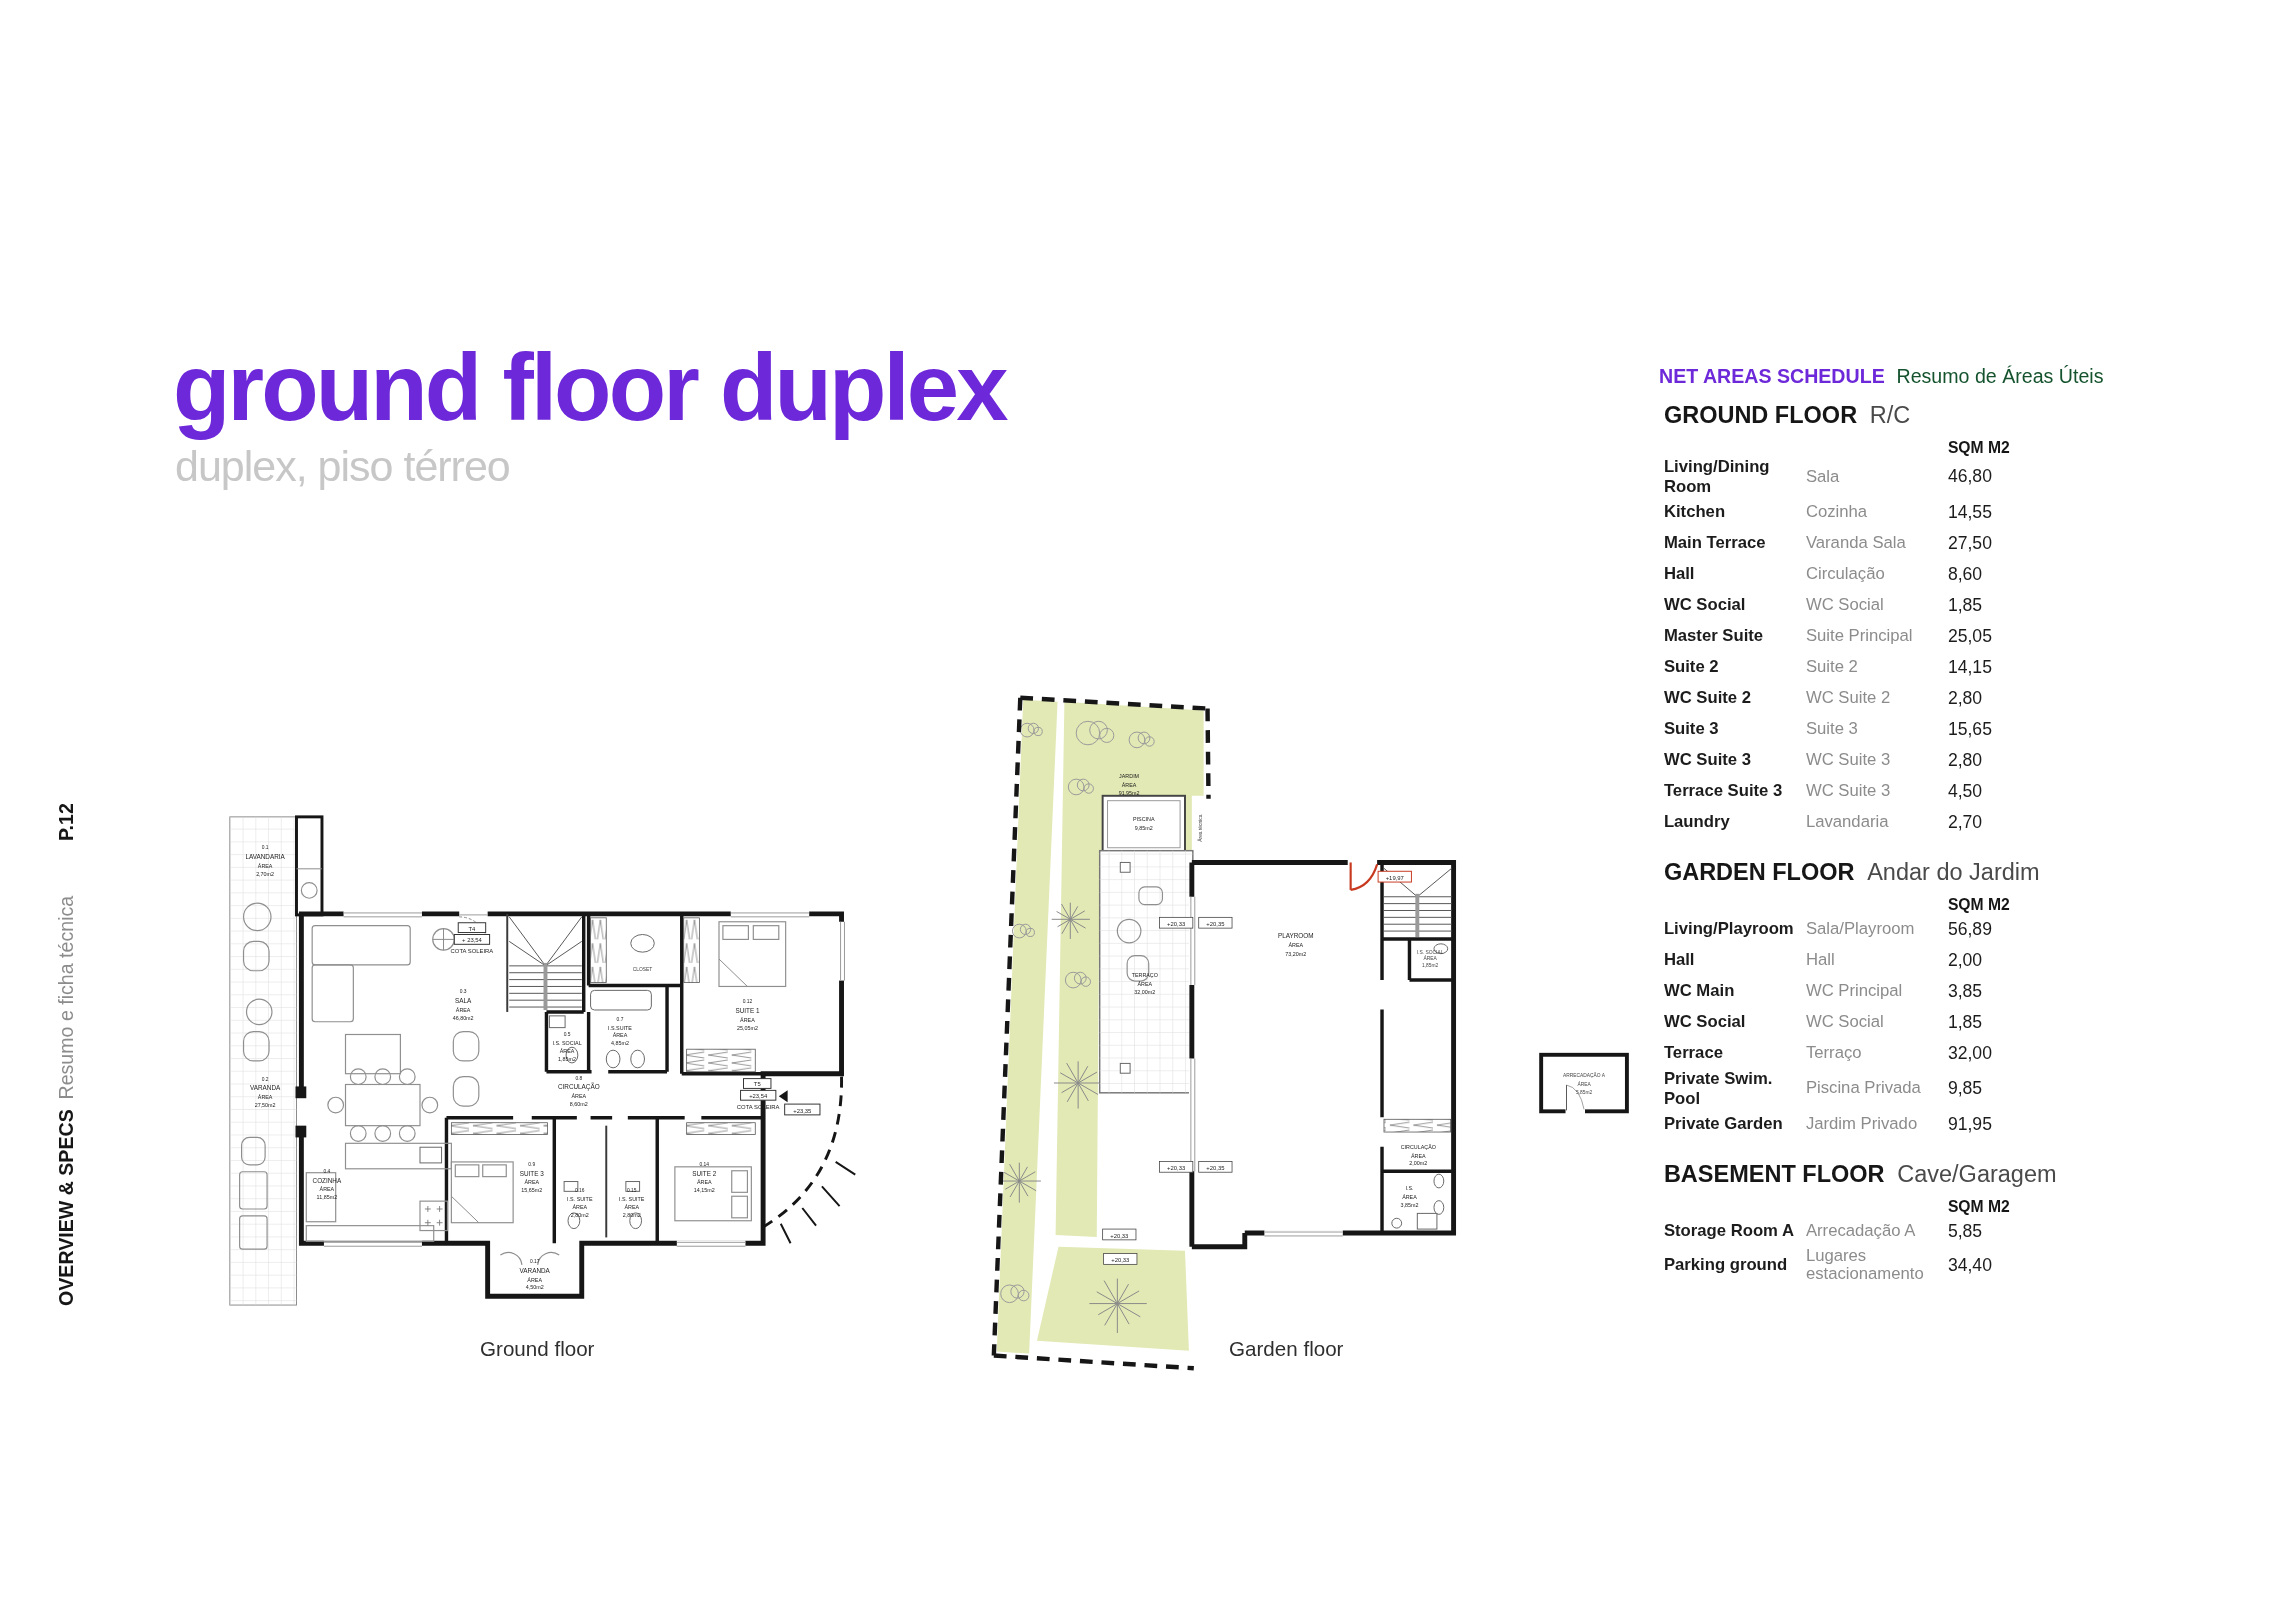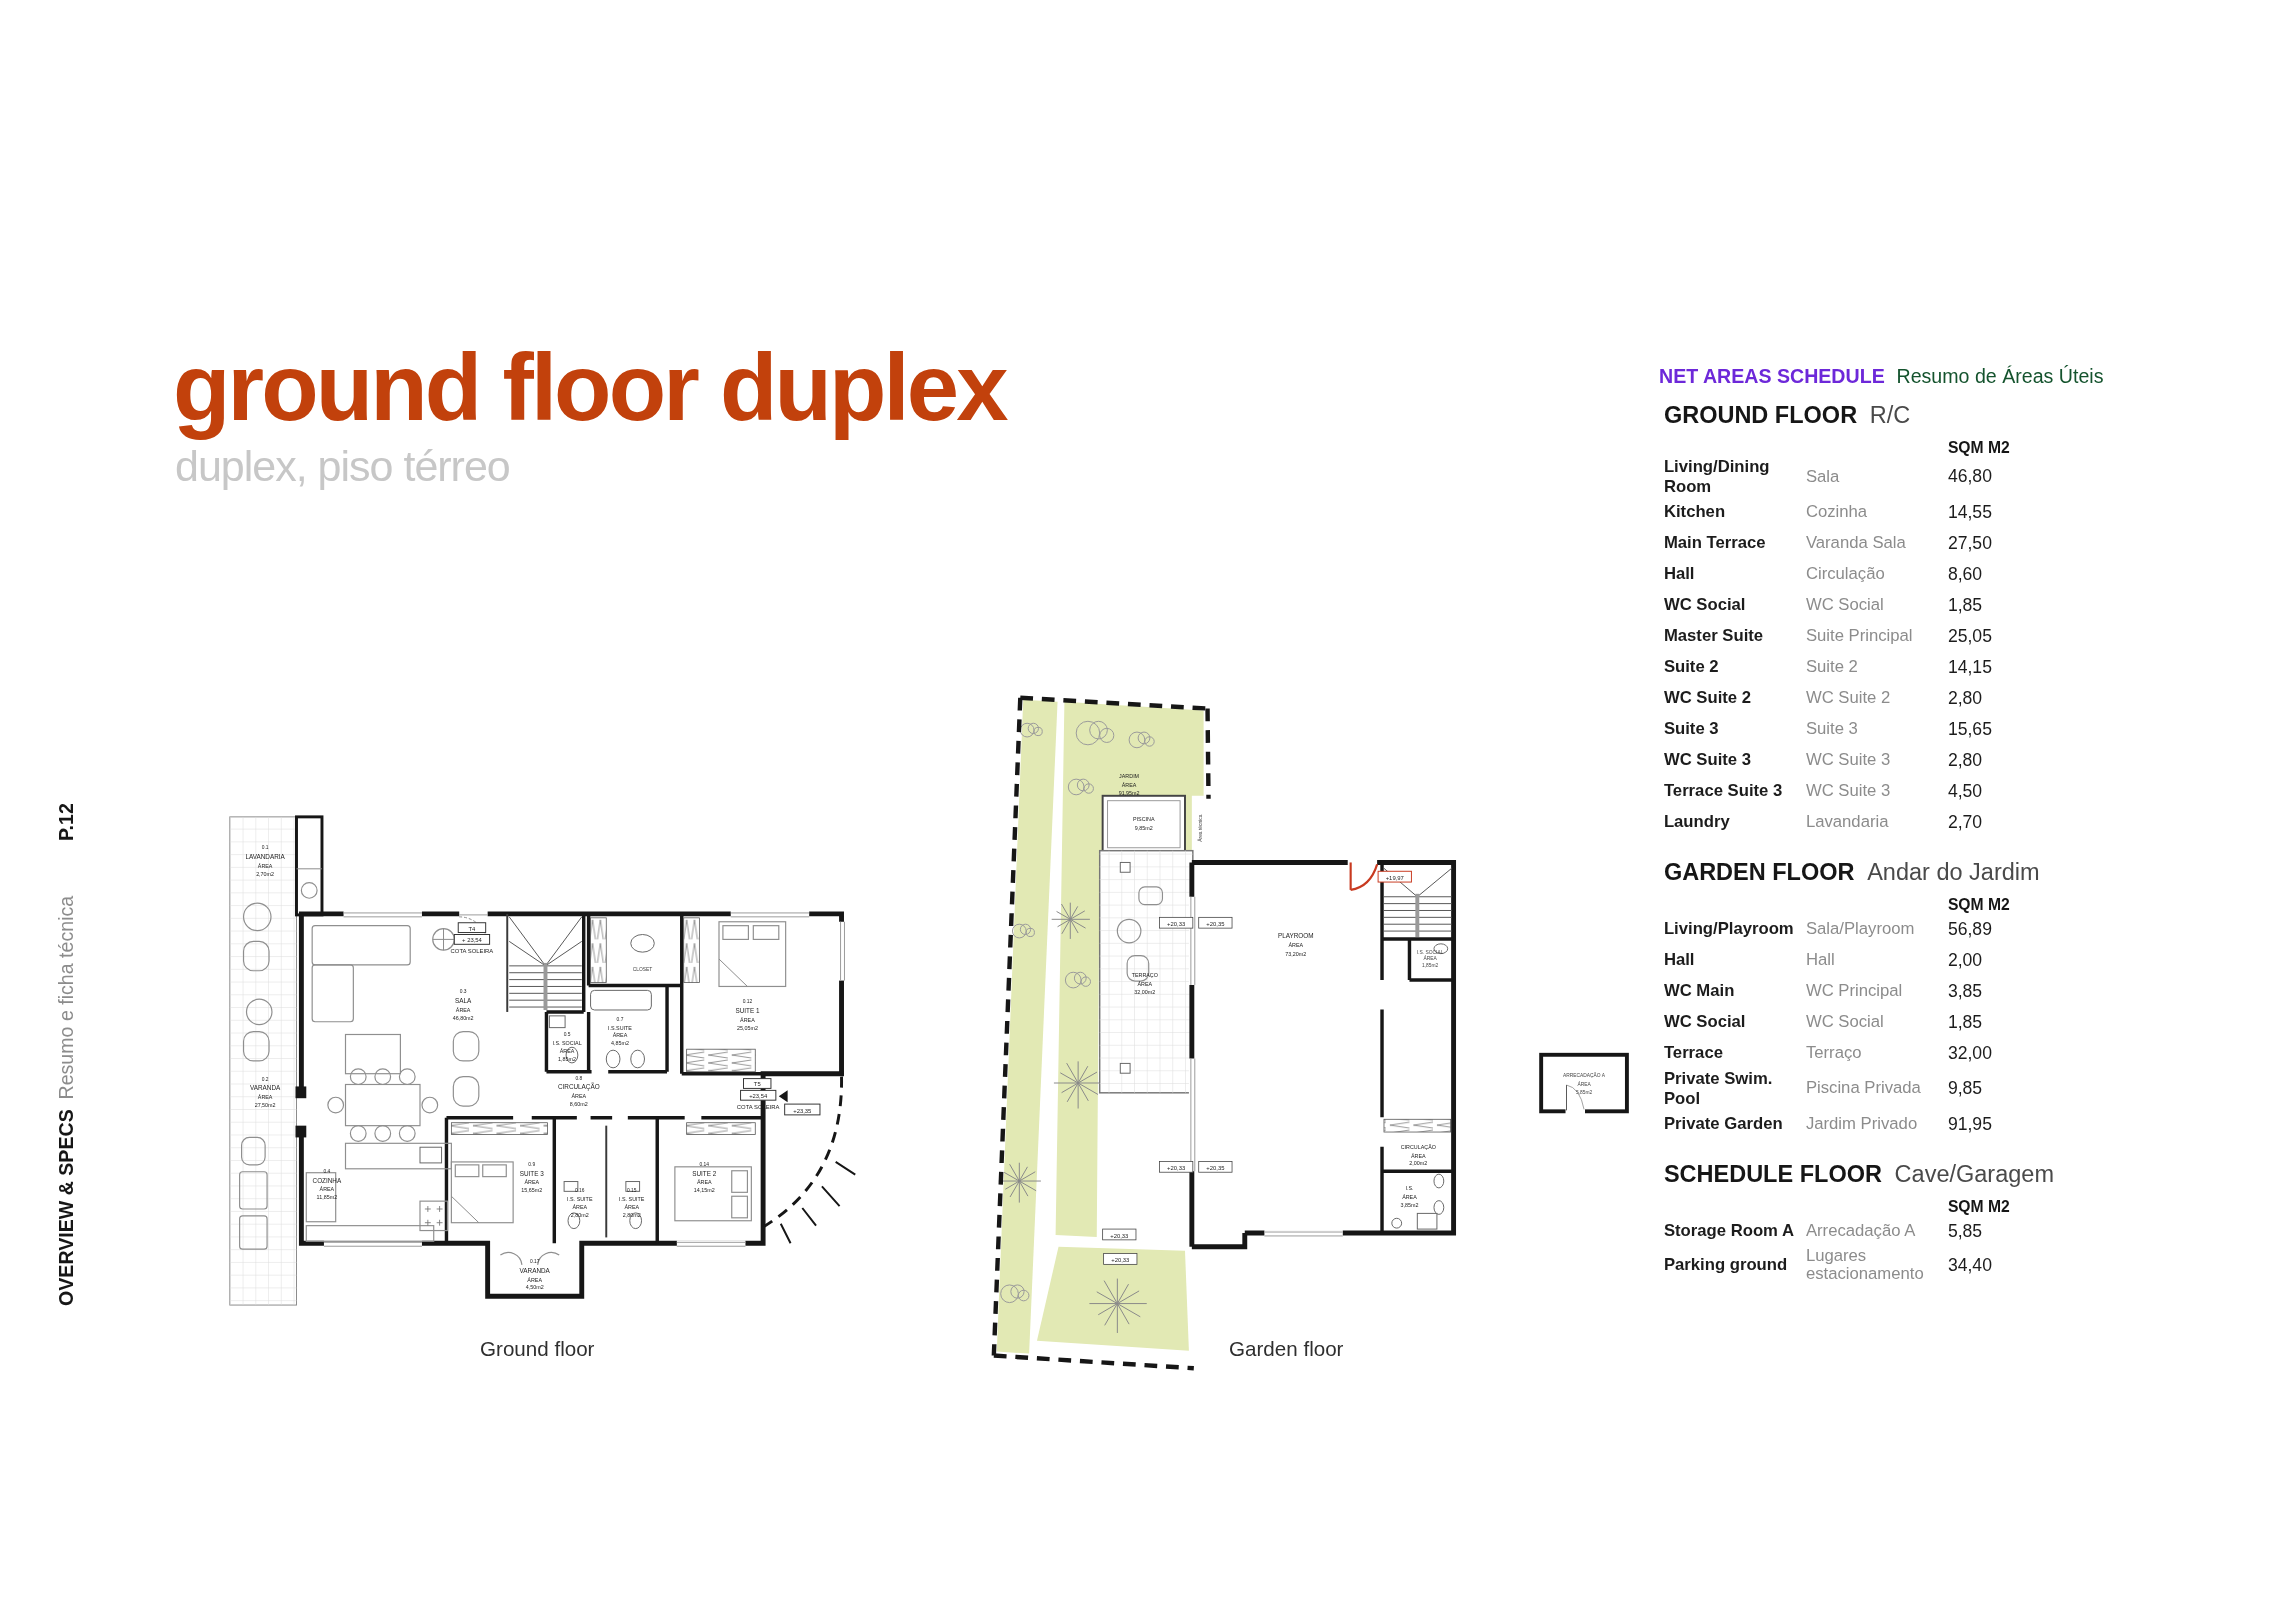--- a/index.html
+++ b/index.html
@@ -1,21 +1,21 @@
 <!DOCTYPE html>
 <html><head>
 <meta charset="utf-8">
 <style>
   html,body{margin:0;padding:0;background:#ffffff;}
   #page{position:relative;width:2293px;height:1621px;background:#fff;overflow:hidden;
         font-family:"Liberation Sans", sans-serif;}
   
   #title-block{position:absolute;left:173px;top:341px;}
   #title-block h1{margin:0;font-size:94px;font-weight:bold;letter-spacing:-2.9px;
-                  color:#c2410c;line-height:1;text-align:center;}
+                  color:#6d28d9;line-height:1;text-align:center;}
   #title-block p{margin:9.8px 0 0 2px;font-size:43px;letter-spacing:-1px;color:#c7c7c7;line-height:1;}
   
   .vtext{position:absolute;transform-origin:0 0;transform:rotate(-90deg);white-space:nowrap;}
   #page-num{left:55px;top:841px;font-size:19.6px;font-weight:bold;color:#161616;}
   #side-line{left:55px;top:1306px;width:421px;font-size:19.6px;}
   #side-line .b{font-weight:bold;color:#161616;}
   #side-line .g{color:#8c8c8c;margin-left:9.8px;}
   
   .plan-caption{position:absolute;font-size:20.6px;color:#2f2f2f;}
   #cap-ground{left:480px;top:1337px;}
@@ -520,21 +520,21 @@
               <div class="val">9,85</div>
             </div>
             <div class="row">
               <div class="en">Private Garden</div>
               <div class="pt">Jardim Privado</div>
               <div class="val">91,95</div>
             </div>
           </div>
         </div>
         <div class="sec sec3">
-          <div class="sec-title"><span class="en">SCHEDULE FLOOR</span><span class="pt">Cave/Garagem</span></div>
+          <div class="sec-title"><span class="en">BASEMENT FLOOR</span><span class="pt">Cave/Garagem</span></div>
           <div class="sqm-row">
             <div></div>
             <div></div>
             <div>SQM M2</div>
           </div>
           <div class="rows">
             <div class="row">
               <div class="en">Storage Room A</div>
               <div class="pt">Arrecadação A</div>
               <div class="val">5,85</div>

